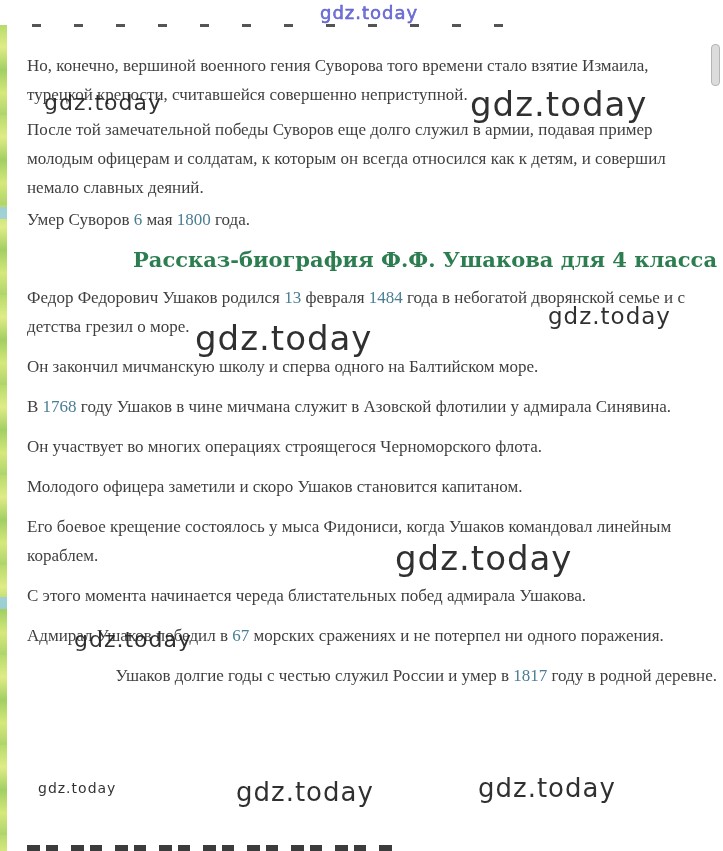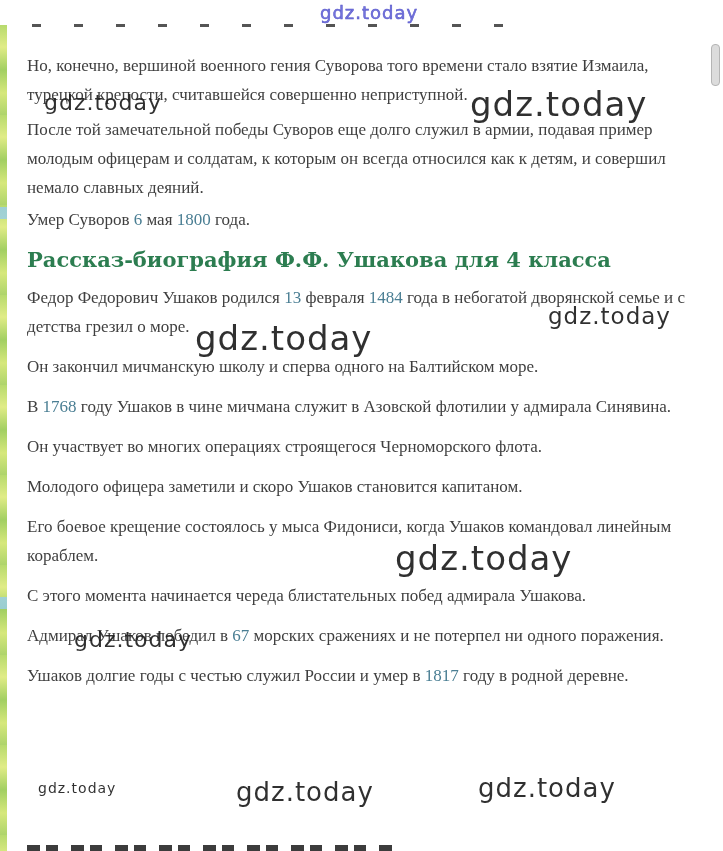--- a/index.html
+++ b/index.html
@@ -41,29 +41,30 @@
     margin:0 0 11px 0;
     font-size:17px;line-height:29px;
     color:var(--body-color,#3f3f3f);
     white-space:pre;
   }
   .para .num, .heading .num{font-family:inherit;}
   .para .num{color:var(--num-color,#4a7e93);}
   .heading .num{color:inherit;}
   .t-up5{margin-top:-5px;}
   .t-up8{margin-top:-8px;}
-  .t-dn6{margin-top:3px;}
+  .t-dn6{margin-top:3px;text-align:right;}
 
   .heading{
     margin:0 0 8px 0;
     font-family:"DejaVu Serif","Liberation Serif",serif;
     font-weight:bold;
     font-size:21px;line-height:30px;
     color:var(--heading-color,#2c7d50);
     white-space:pre;
+    text-align:right;
   }
 
   
   .wm{
     position:absolute;
     font-family:"DejaVu Sans","Liberation Sans",sans-serif;
     letter-spacing:1px;
     white-space:nowrap;
     pointer-events:none;
   }

